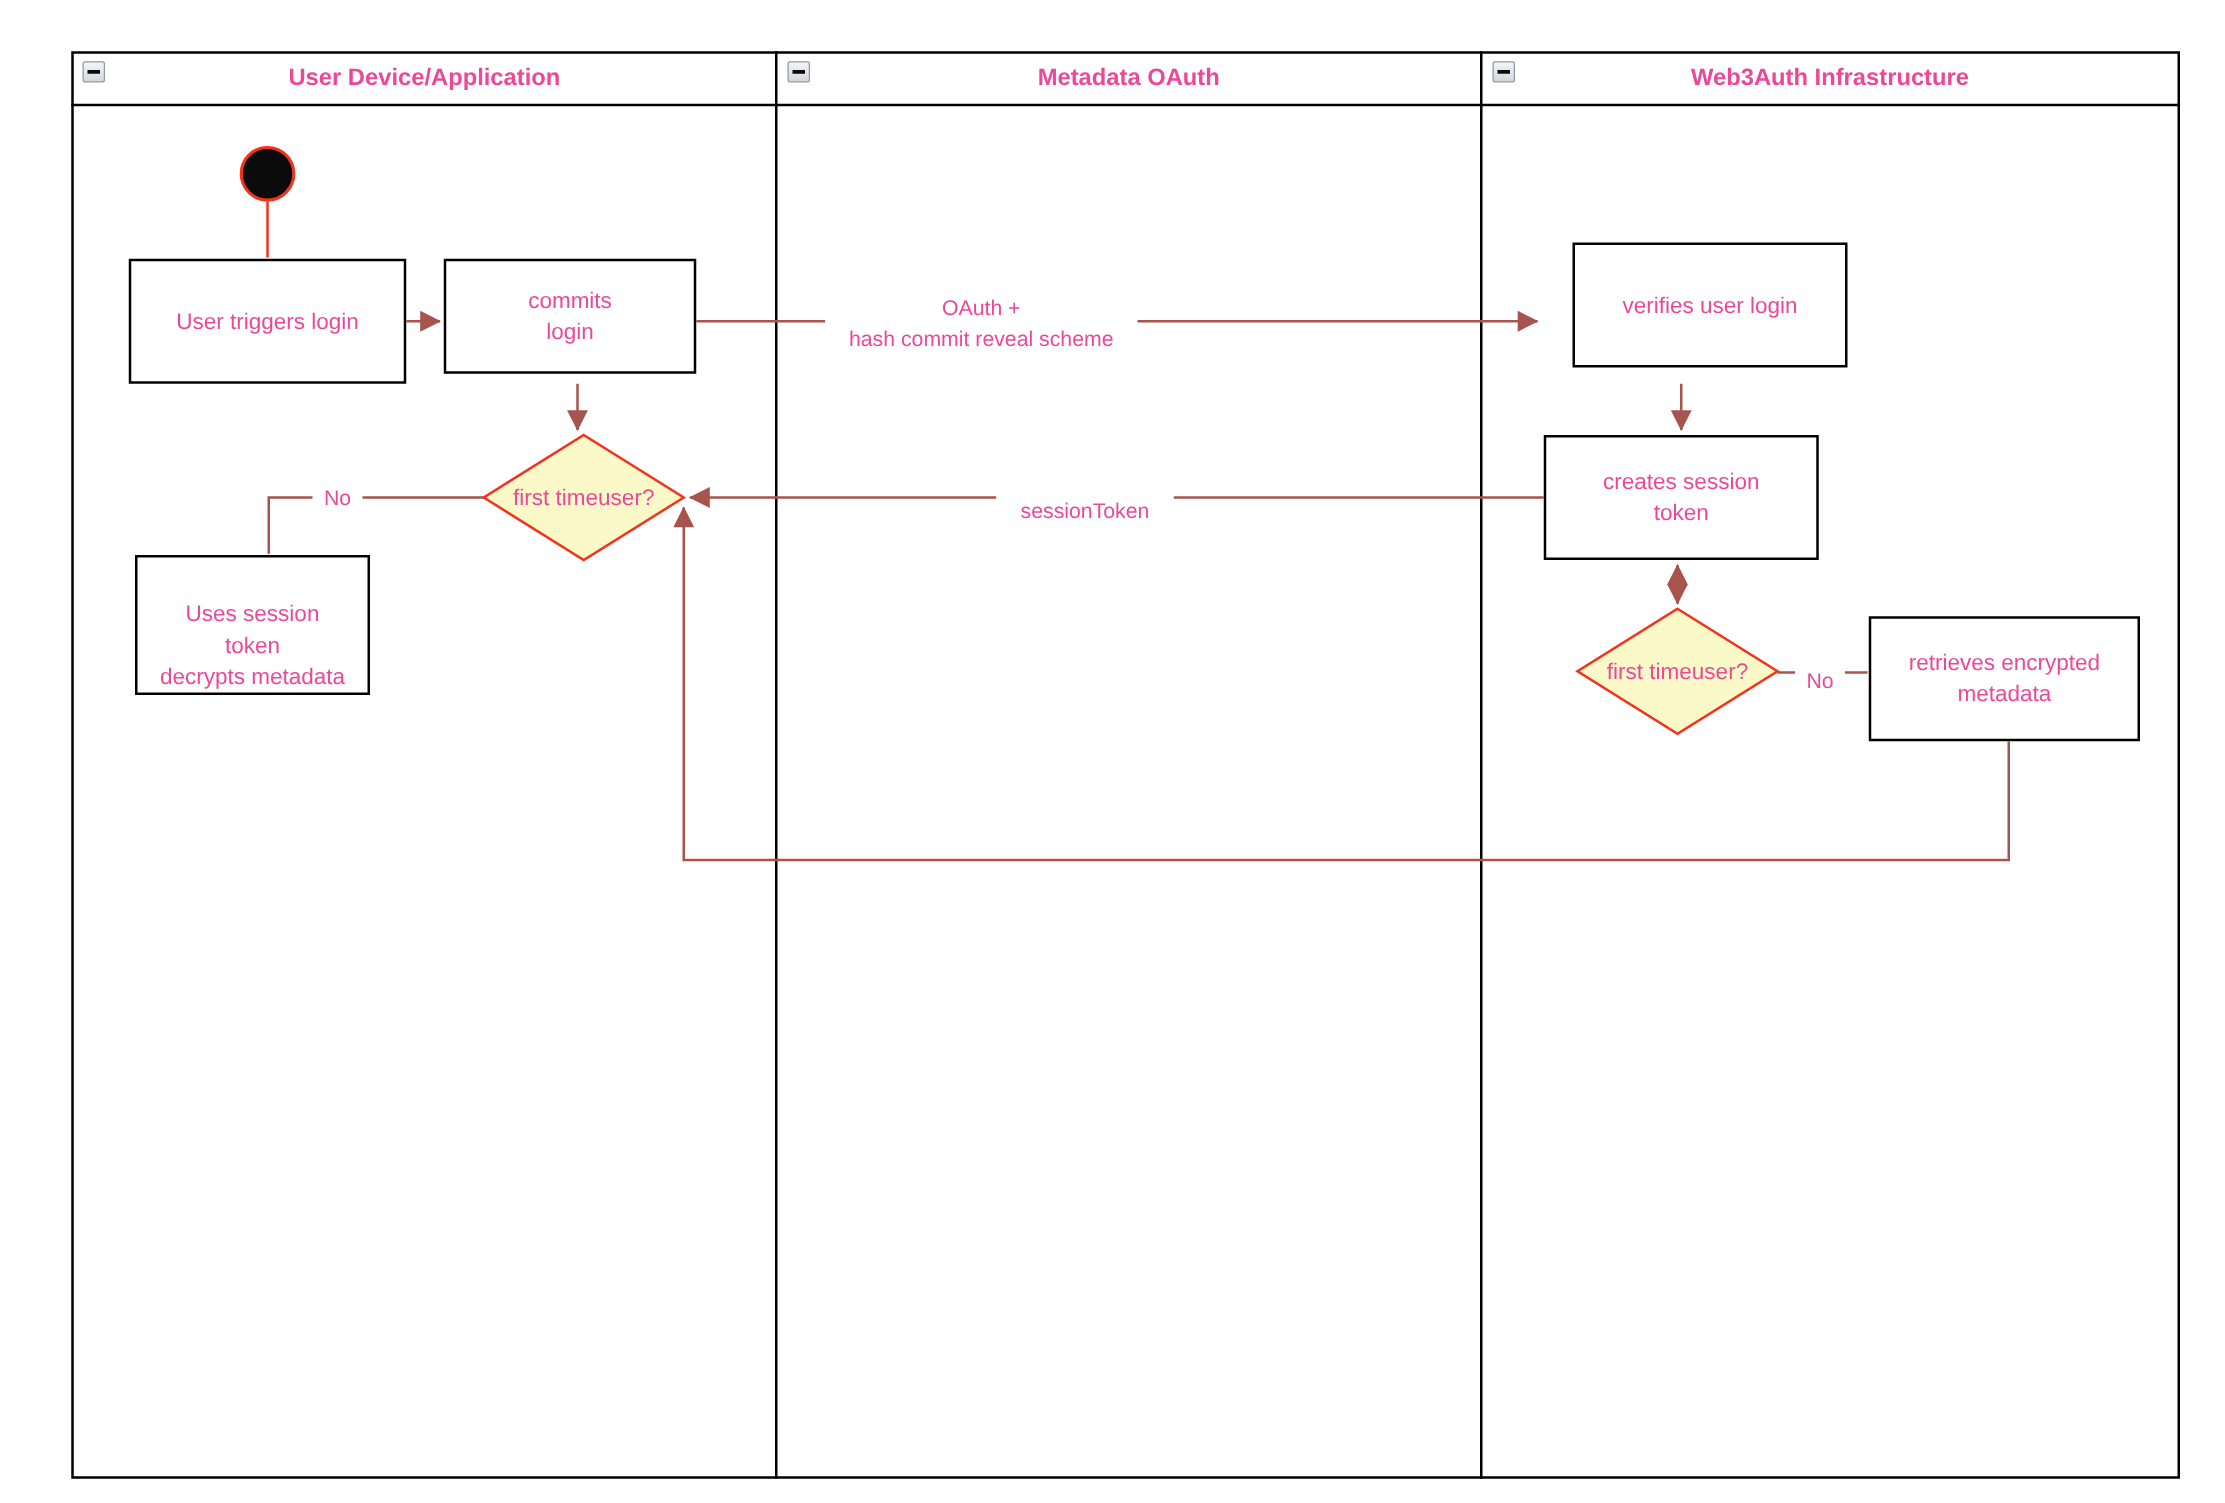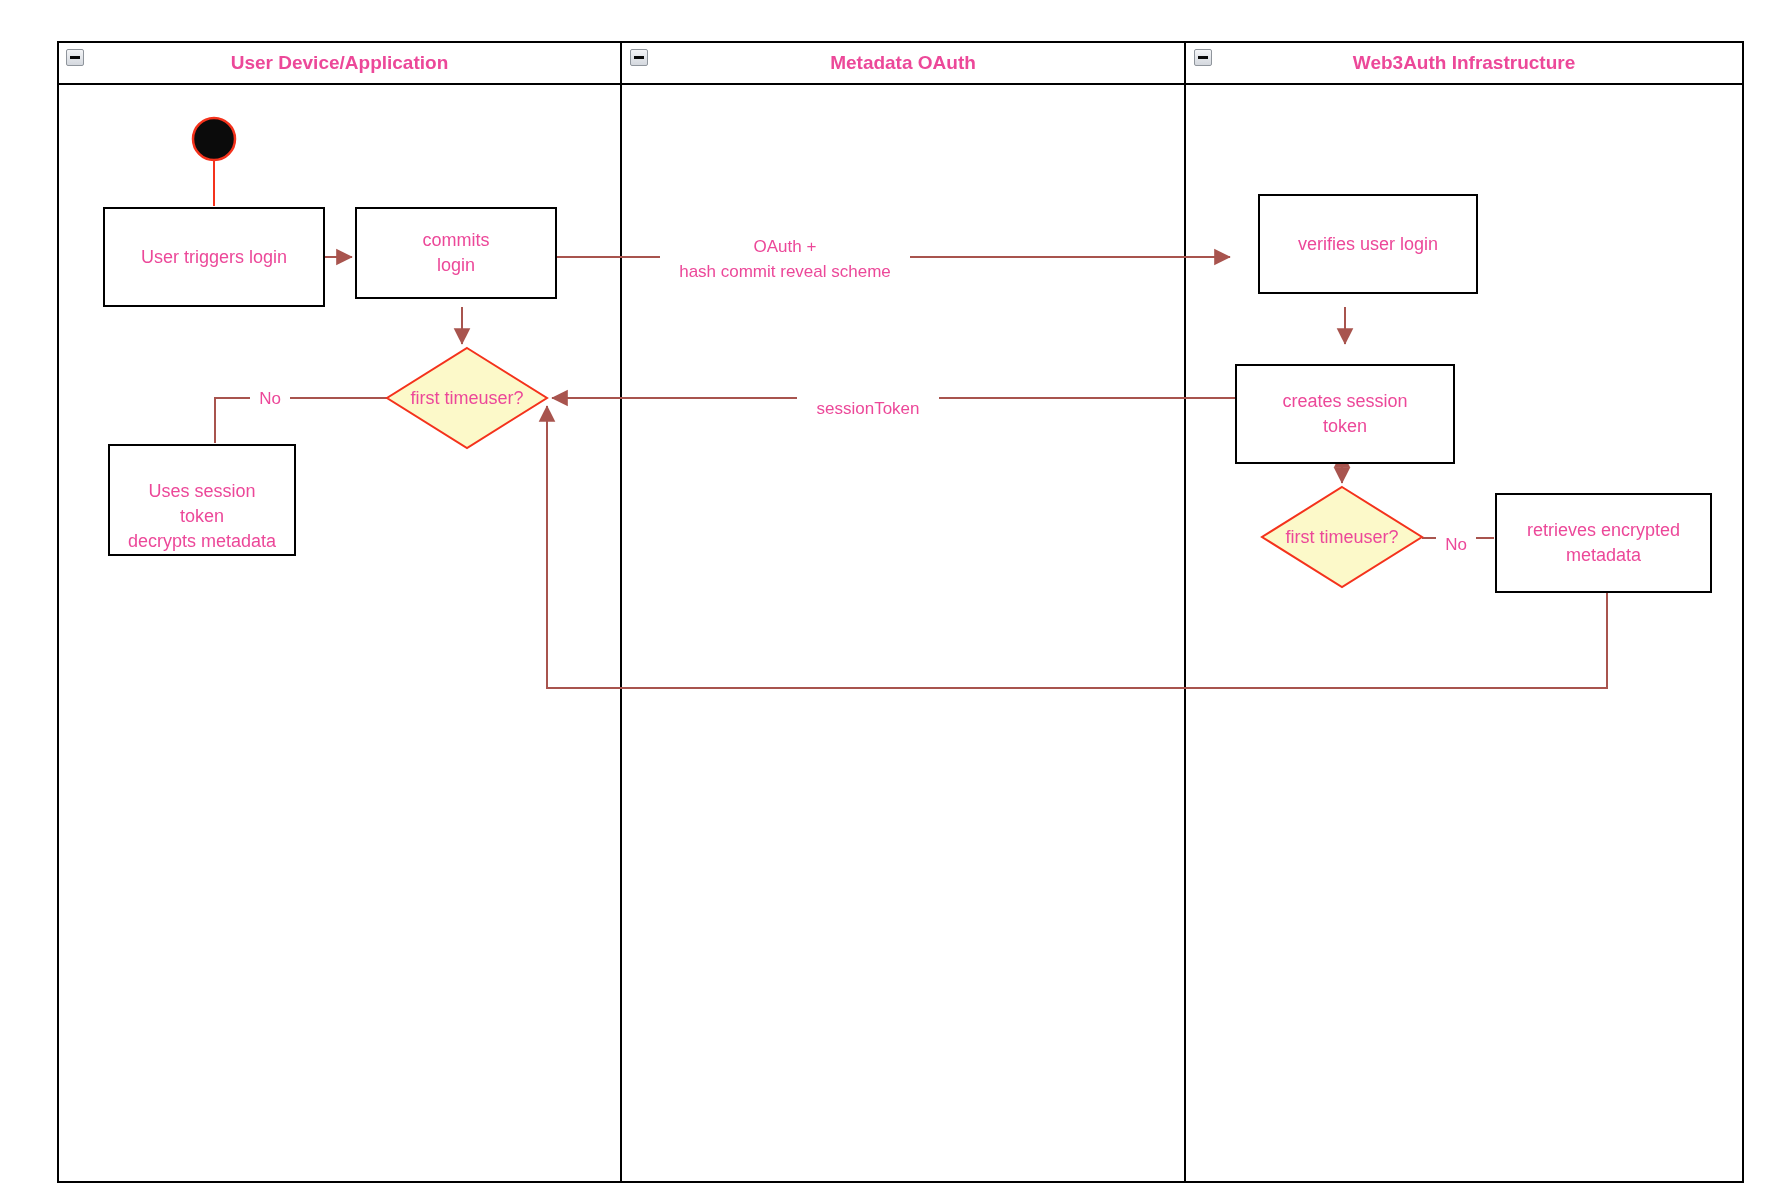--- a/index.html
+++ b/index.html
@@ -128,21 +128,21 @@
     <div>user?</div>
   </div>
   <div class="dtext" style="left:1262px;top:487px;width:160px;height:100px;">
     <div>first time</div>
     <div>user?</div>
   </div>
 
   <div class="node" style="left:1235px;top:194px;width:220px;height:100px;margin-left:23px;">
     <div>verifies user login</div>
   </div>
-  <div class="node" style="left:1235px;top:364px;width:220px;height:100px;">
+  <div class="node" style="left:1235px;top:348px;width:220px;height:100px;">
     <div>creates session</div>
     <div>token</div>
   </div>
   <div class="node" style="left:1495px;top:493px;width:217px;height:100px;">
     <div>retrieves encrypted</div>
     <div>metadata</div>
   </div>
 
 </div>
 

